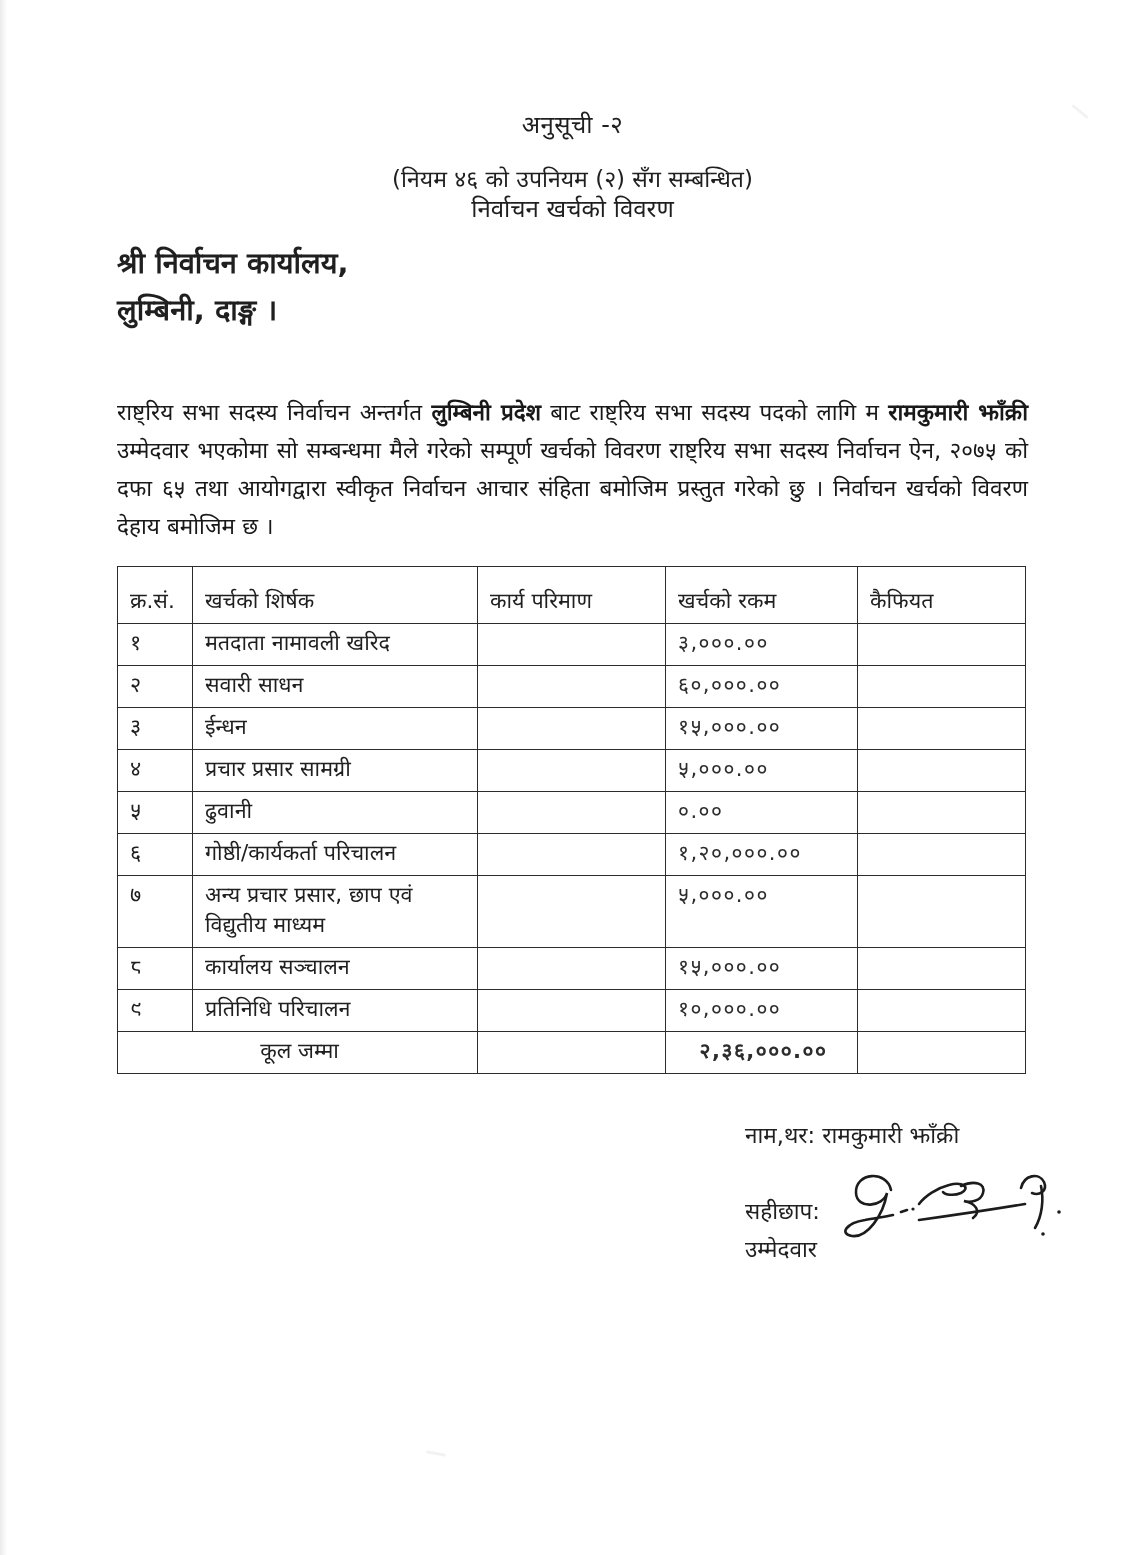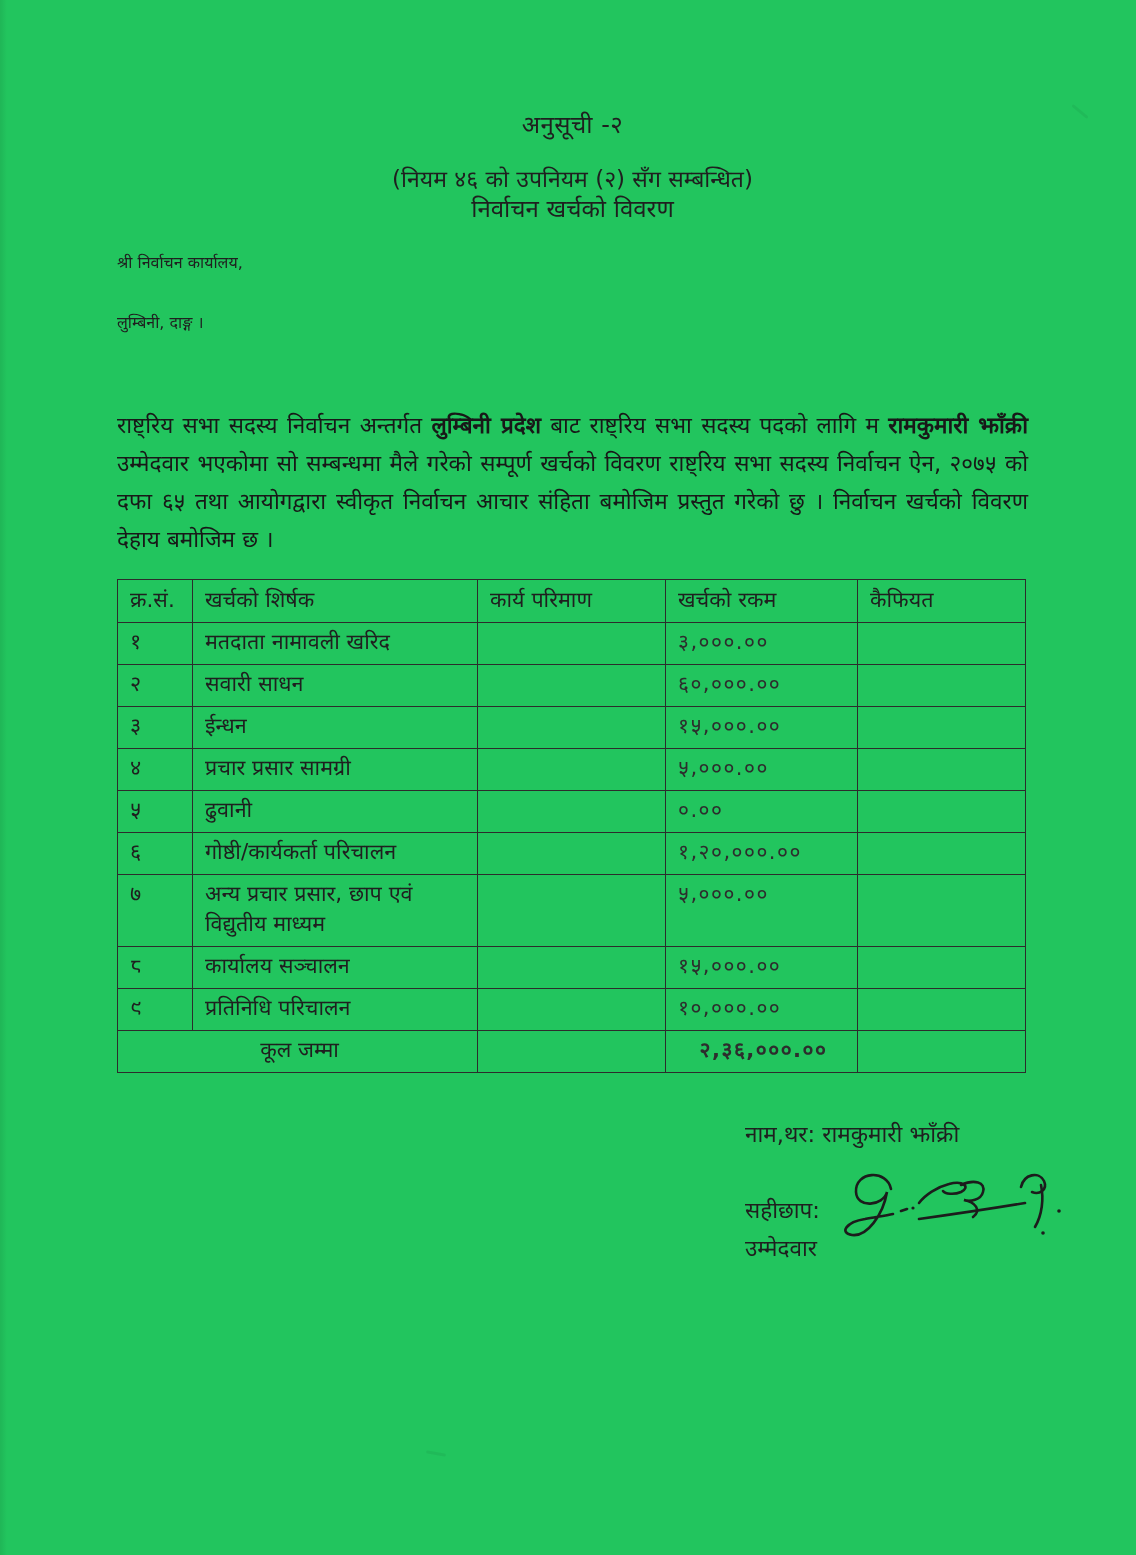--- a/index.html
+++ b/index.html
@@ -4,21 +4,21 @@
 <style>
   * { margin:0; padding:0; box-sizing:border-box; }
   html,body { background:#e9e9e9; }
   body { font-family:"DejaVu Sans","Liberation Sans",sans-serif; }
 
   .page {
     position:relative;
     width:1136px;
     height:1555px;
     margin:0 auto;
-    background:#22c55e;
+    background:#ffffff;
     color:#1f1f1f;
     overflow:hidden;
   }
   
   .page::before {
     content:"";
     position:absolute; left:0; top:0; bottom:0; width:7px;
     background:linear-gradient(to right, rgba(0,0,0,0.08), rgba(0,0,0,0));
     pointer-events:none;
   }
@@ -28,23 +28,23 @@
   }
   .scan-smudge.bottom { top:1452px; right:690px; transform:rotate(10deg); }
 
   .content { padding:110px 108px 0 117px; }
 
   .doc-header { text-align:center; }
   .doc-title   { font-size:24px; line-height:30px; letter-spacing:0.5px; }
   .doc-subtitle{ font-size:23px; line-height:30px; margin-top:24px; }
   .doc-heading { font-size:24px; line-height:30px; }
 
-  .address { margin-top:24px; font-size:16px; }
+  .address { margin-top:24px; font-size:29px;font-weight:bold; }
   .address-line { line-height:30px; }
-  .address-line + .address-line { margin-top:30px; }
+  .address-line + .address-line { margin-top:17px; }
 
   .body-par {
     margin-top:68px;
     font-size:22.5px;
     line-height:38px;
     text-align:justify;
     color:#181818;
   }
   .body-par .b { font-weight:700; }
 
@@ -56,21 +56,21 @@
   }
   table.expense th, table.expense td {
     border:1.6px solid #2c2c2c;
     font-size:21.5px;
     font-weight:400;
     text-align:left;
     vertical-align:top;
     padding:4px 8px 7px 12px;
     line-height:30px;
   }
-  table.expense th { padding-top:5px; }
+  table.expense th { padding-top:19px; }
   table.expense td.amount {
     letter-spacing:1.5px;
     color:#2d2d2d;
     font-size:21px;
   }
   table.expense .total-label {
     text-align:center;
     font-weight:400;
   }
   table.expense .total-amount {

